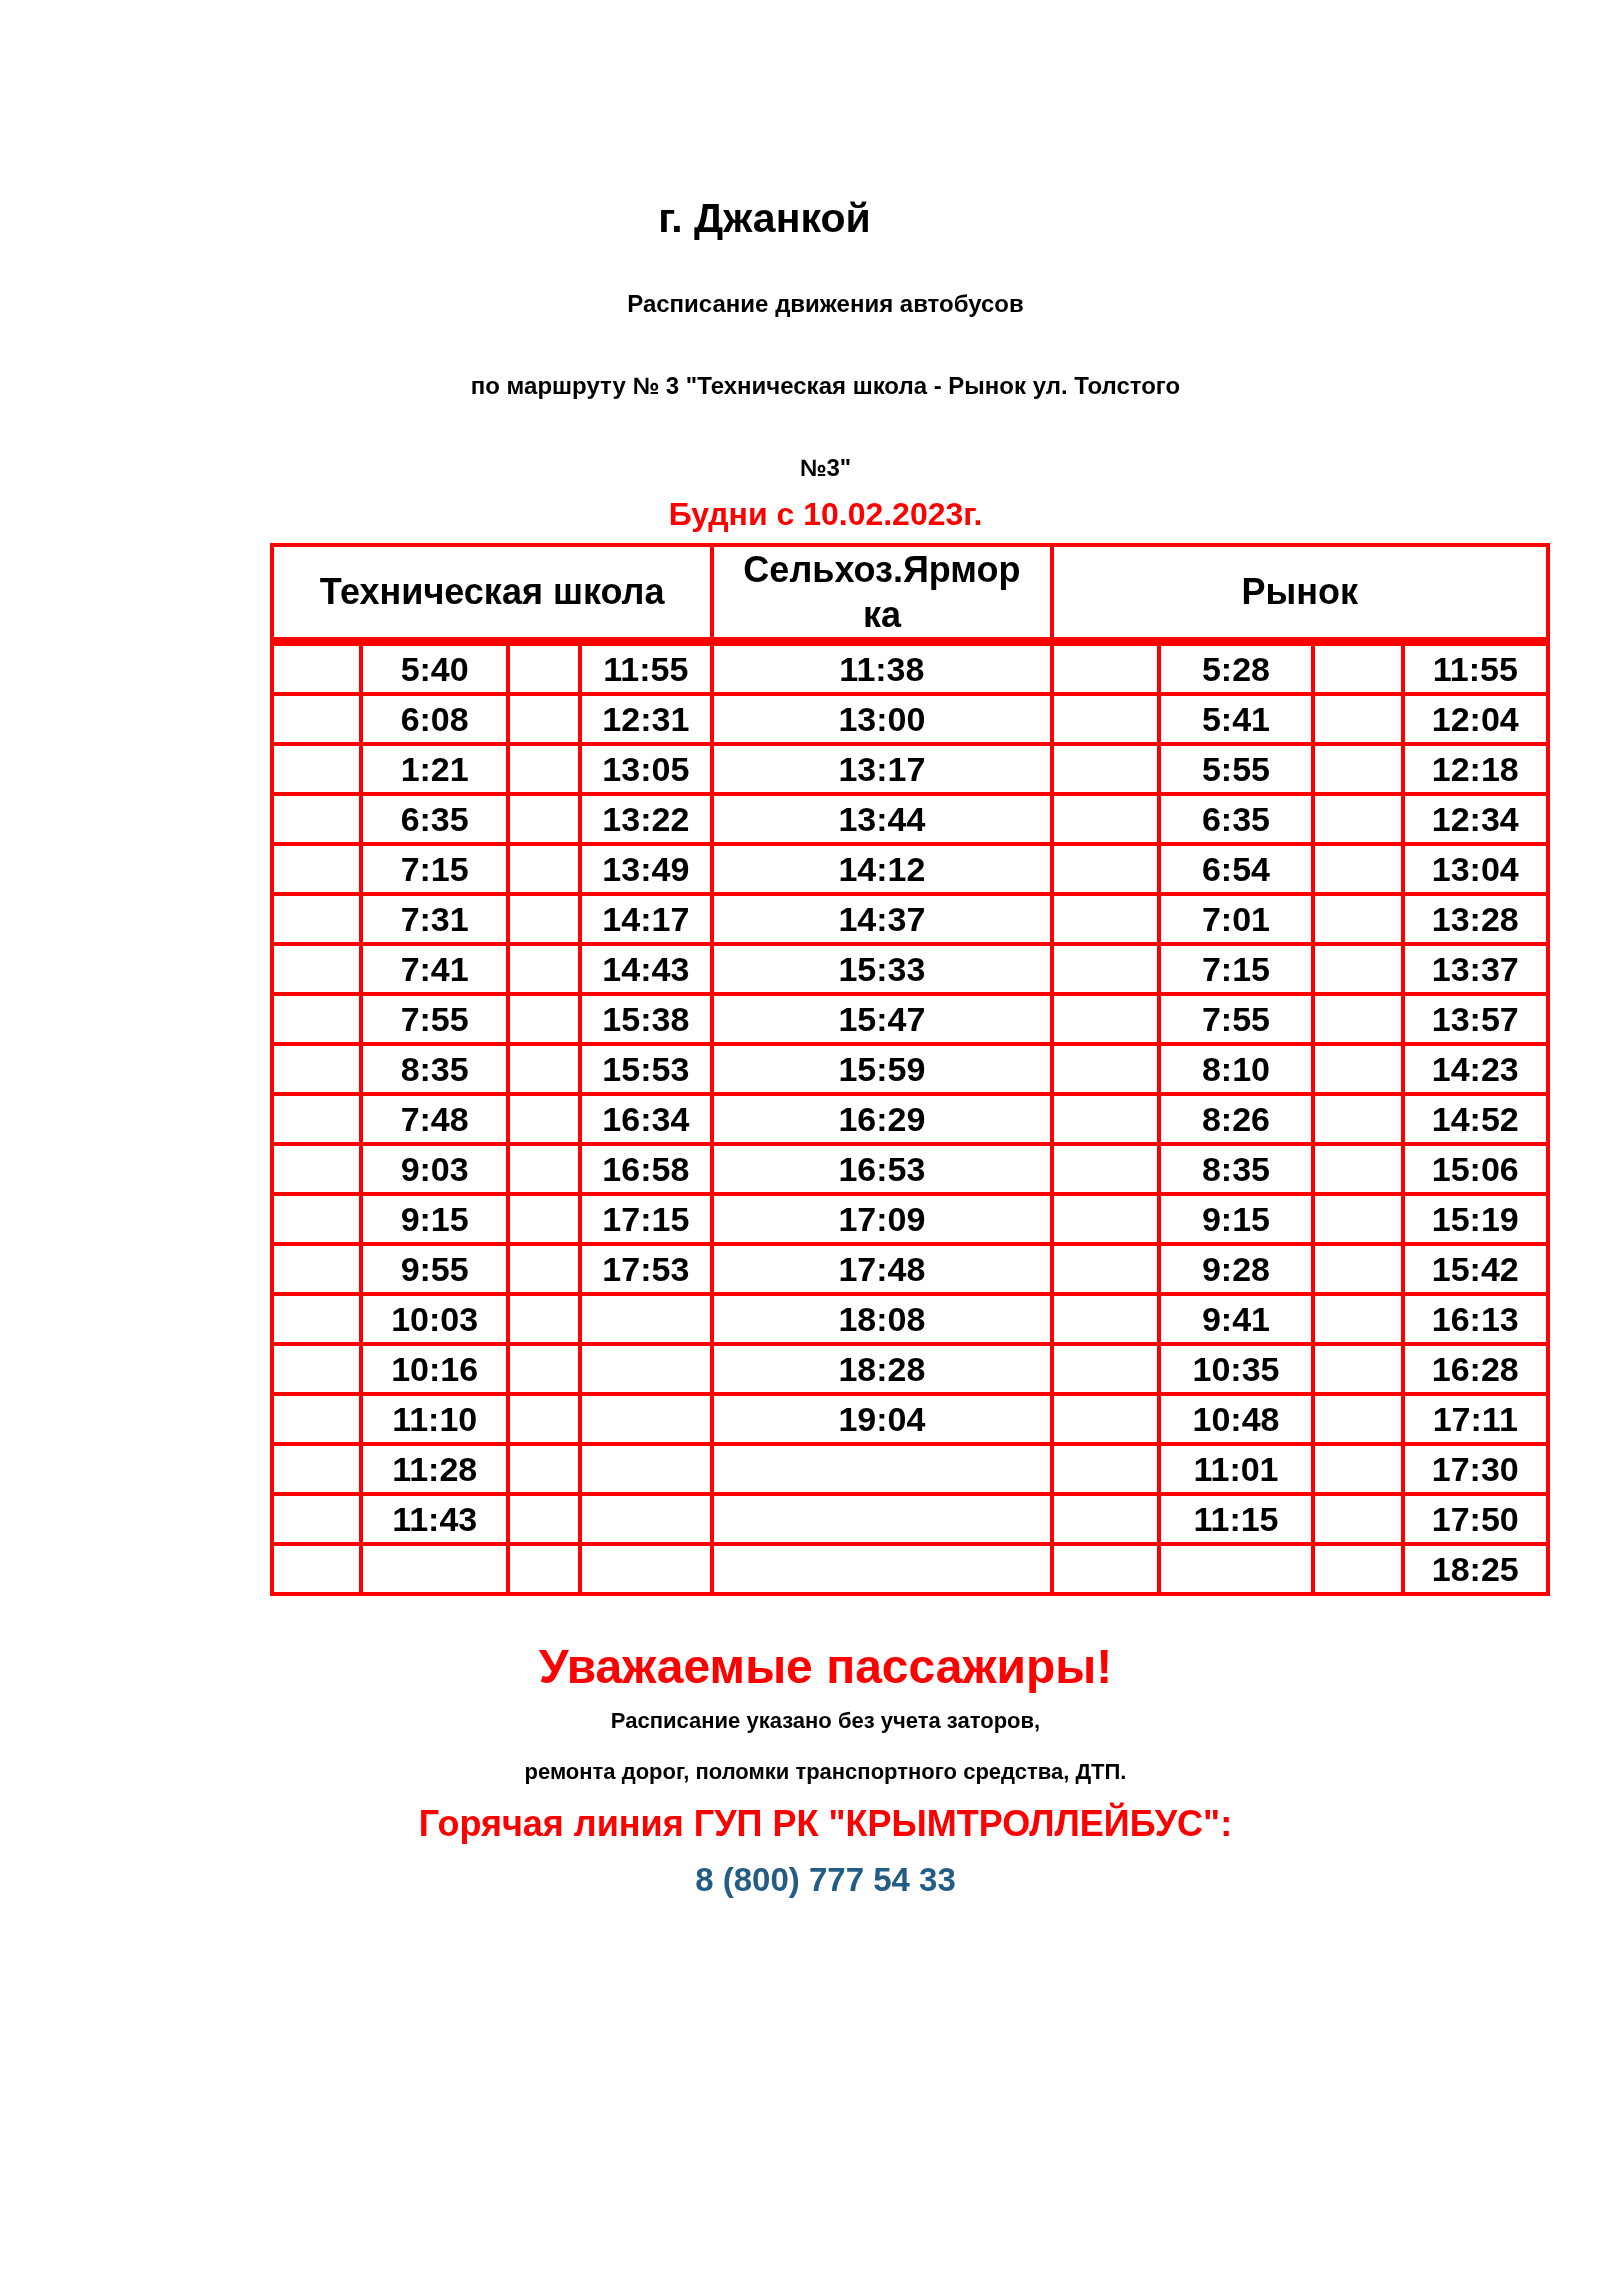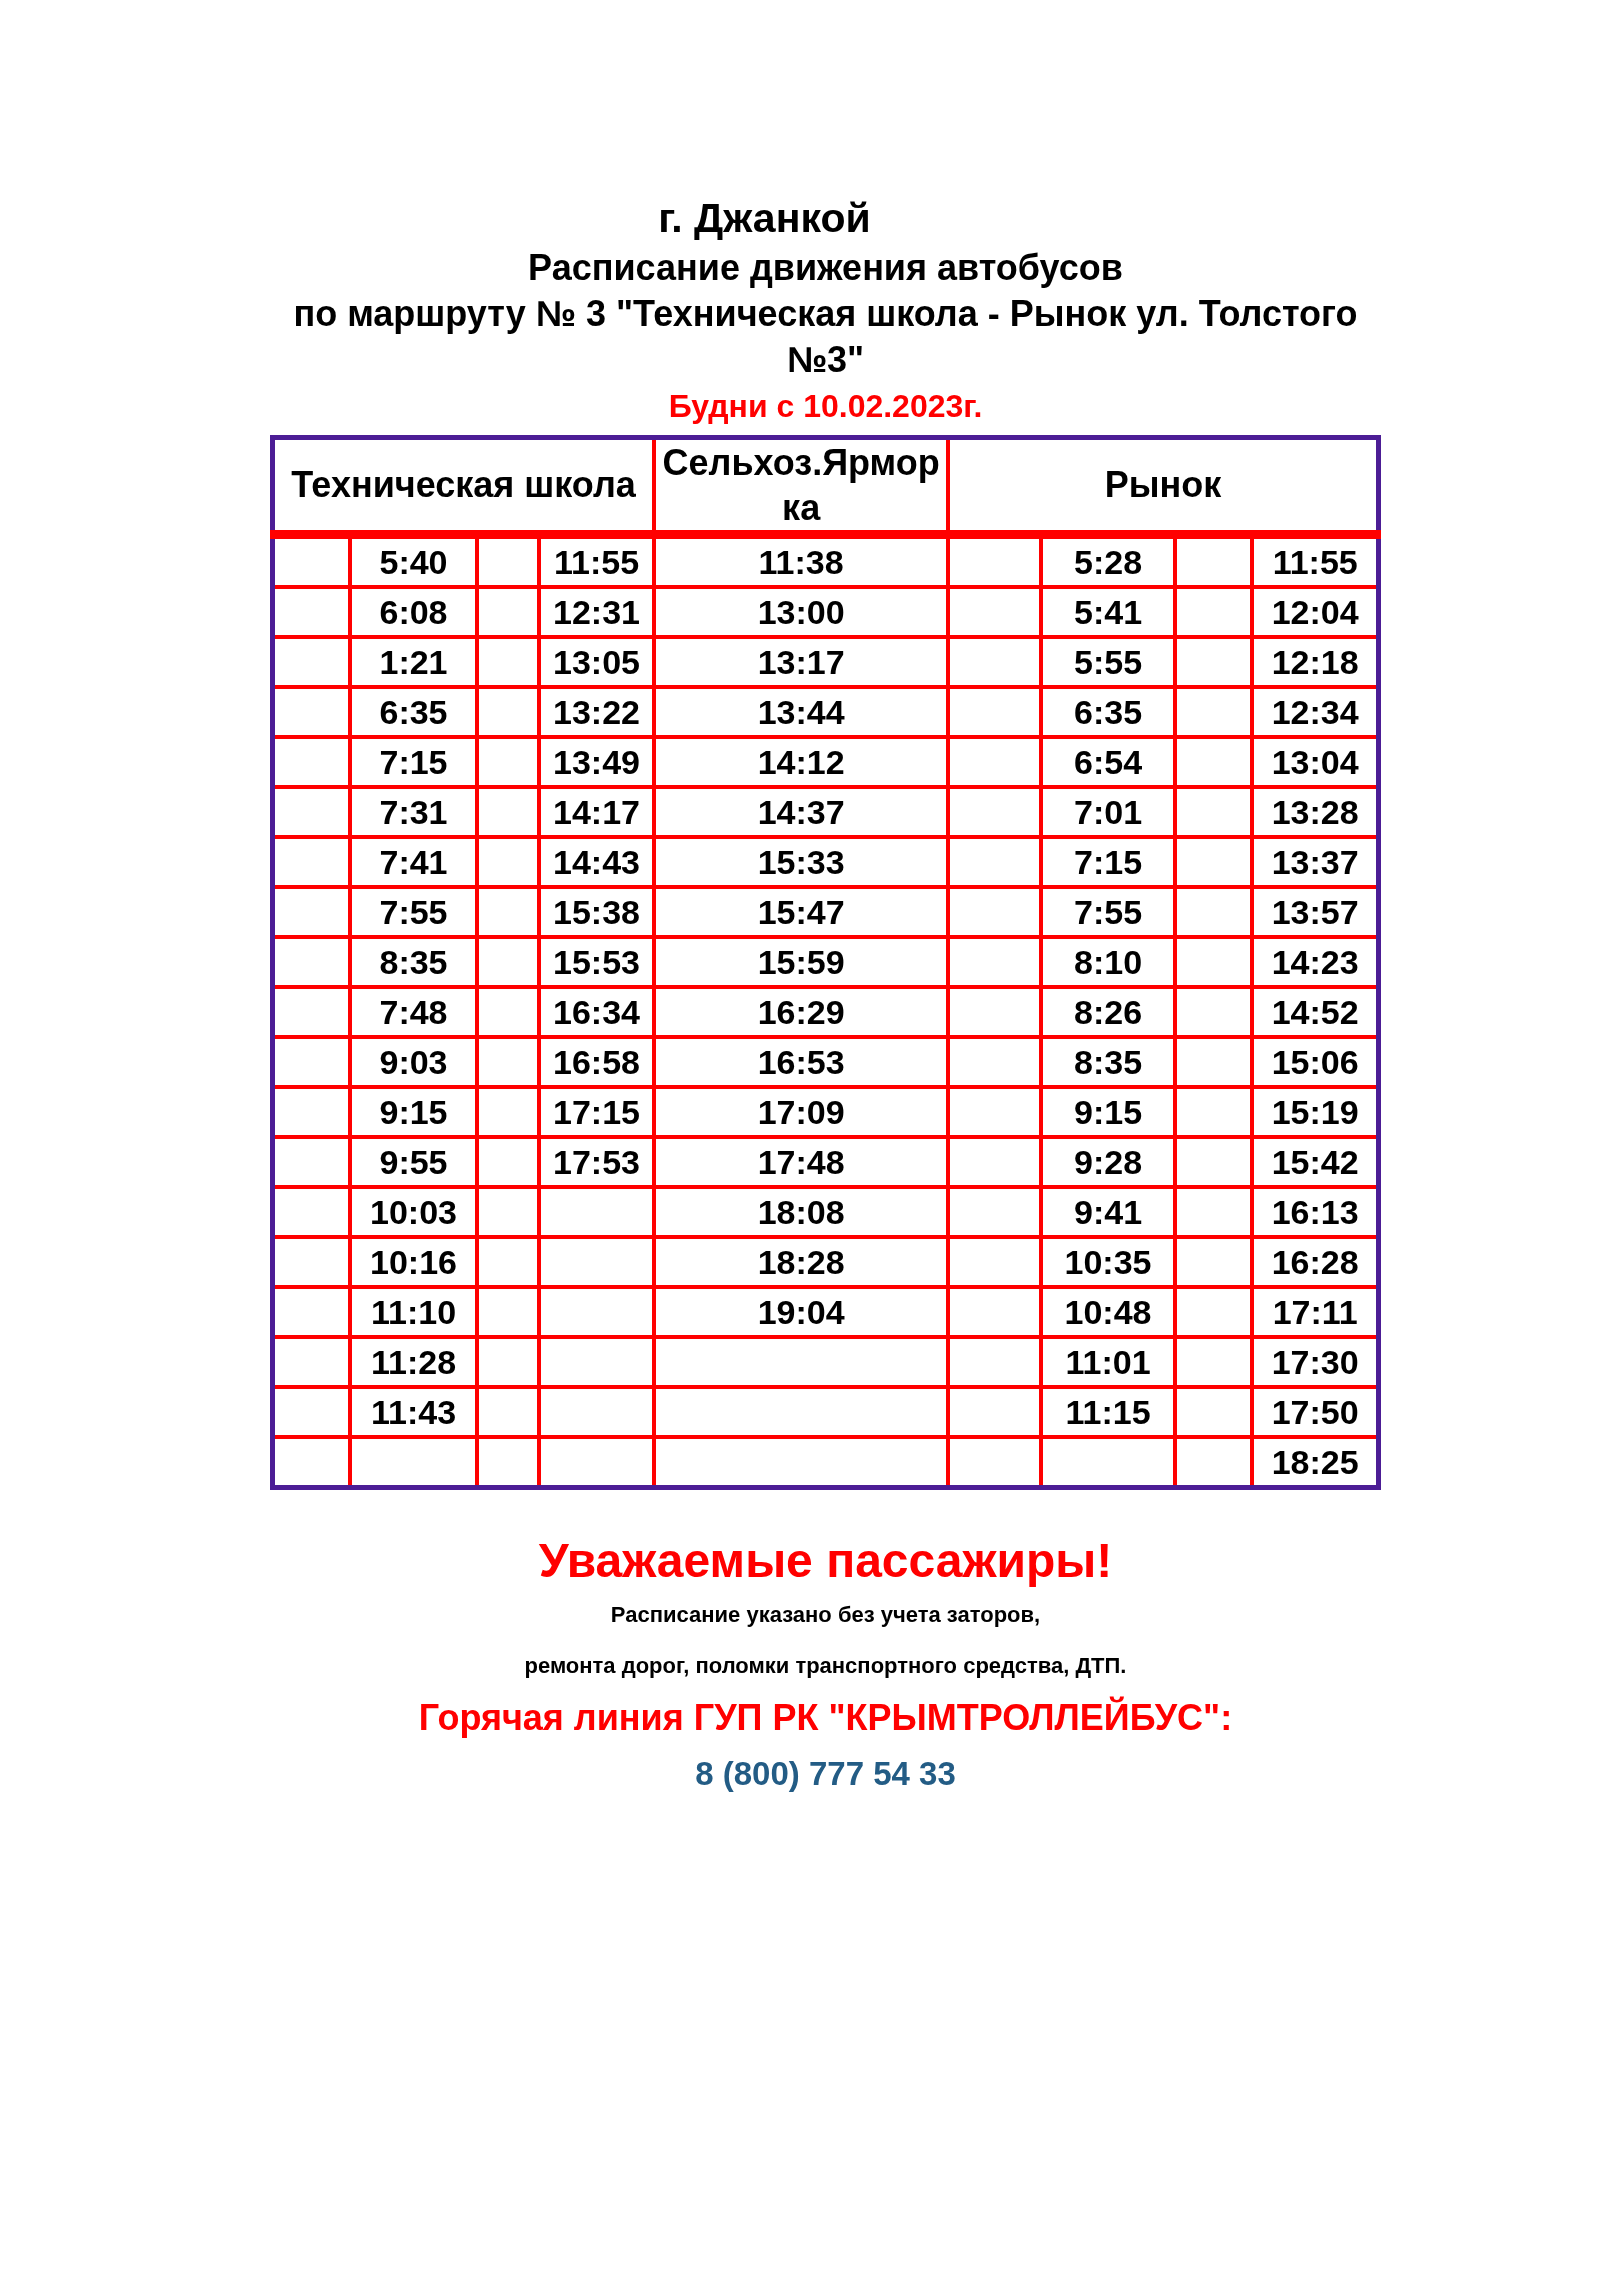--- a/index.html
+++ b/index.html
@@ -30,35 +30,36 @@
     width: 1111px;
   }
   
   .titles { text-align: center; }
   .title-city {
     font-size: 41px;
     line-height: 54px;
     transform: translateX(-61px);
   }
   .title-line {
-    font-size: 36px;
+    font-size: 24px;
     line-height: 46px;
+    margin-top: 36px;
   }
   .title-note {
     font-size: 32px;
     line-height: 47px;
     color: #FF0000;
   }
   
   table.timetable {
-    width: 1111px;
+    width: 1280px;
     margin-top: 4.5px;
     border-collapse: collapse;
     table-layout: fixed;
-    border: 5px solid #4c1d95;
+    border: 3px solid #4c1d95;
   }
   table.timetable th,
   table.timetable td {
     border: 4.5px solid #FF0000;
     padding: 0;
     text-align: center;
     vertical-align: middle;
     position: relative;
     background: #ffffff;
     overflow: hidden;

